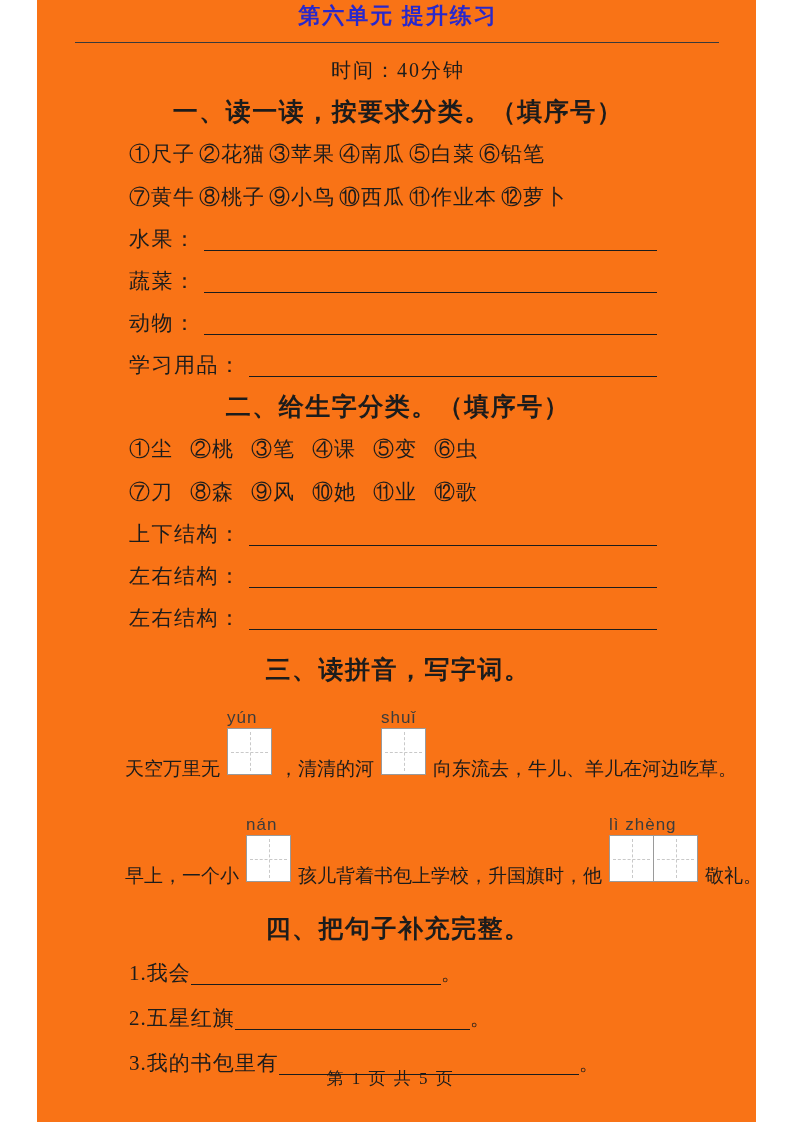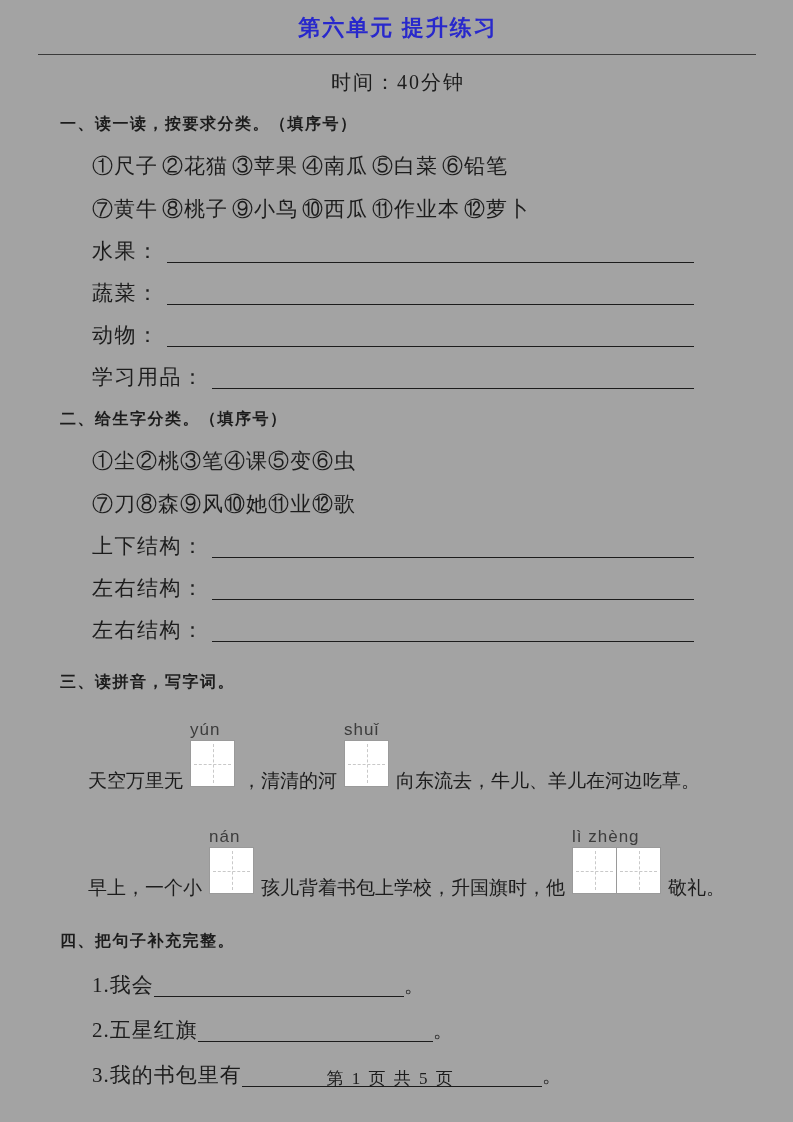--- a/index.html
+++ b/index.html
@@ -1,22 +1,22 @@
 <!DOCTYPE html>
 <html><head>
 <meta charset="utf-8">
 <style>
   html, body { margin:0; padding:0; background:#ffffff; }
   .page {
     position:relative;
-    width:793px; height:1122px;
+    width:719px; height:1122px;
     margin:0 auto;
-    background:#a3a3a3;
+    background:#f97316;
     box-sizing:border-box;
-    padding:14px 57px 0 60px;
+    padding:2px 57px 0 60px;
     font-family:"Liberation Serif", serif;
     color:#1c1c1c;
     overflow:hidden;
   }
   .title {
     text-align:center;
     font-size:22px; font-weight:bold;
     color:#2828cc;
     letter-spacing:2px;
     line-height:28px;
@@ -27,37 +27,38 @@
     height:0;
   }
   .time-line {
     text-align:center;
     font-size:20px;
     letter-spacing:2px;
     margin-top:13px;
     line-height:28px;
   }
   .sec-heading {
-    font-size:16px; font-weight:bold;
+    font-size:25px; font-weight:bold;
     letter-spacing:1.5px;
     margin-top:14px;
     line-height:27px;
+    text-align:center;
   }
   .sec-heading.s3 { margin-top:24px; }
   .sec-heading.s4 { margin-top:24px; }
   .word-row {
     display:flex;
     margin-left:32px;
     margin-top:16px;
     font-size:21px;
     letter-spacing:1px;
     line-height:27px;
   }
   .word-row.g20 { gap:4px; }
-  .word-row.g17 { gap:0; }
+  .word-row.g17 { gap:17px; }
   .blank-row {
     display:flex; align-items:flex-end;
     margin-left:32px; margin-right:42px;
     margin-top:15px;
     height:27px;
     font-size:21px;
     letter-spacing:1.5px;
   }
   .blank-line {
     flex:1;

